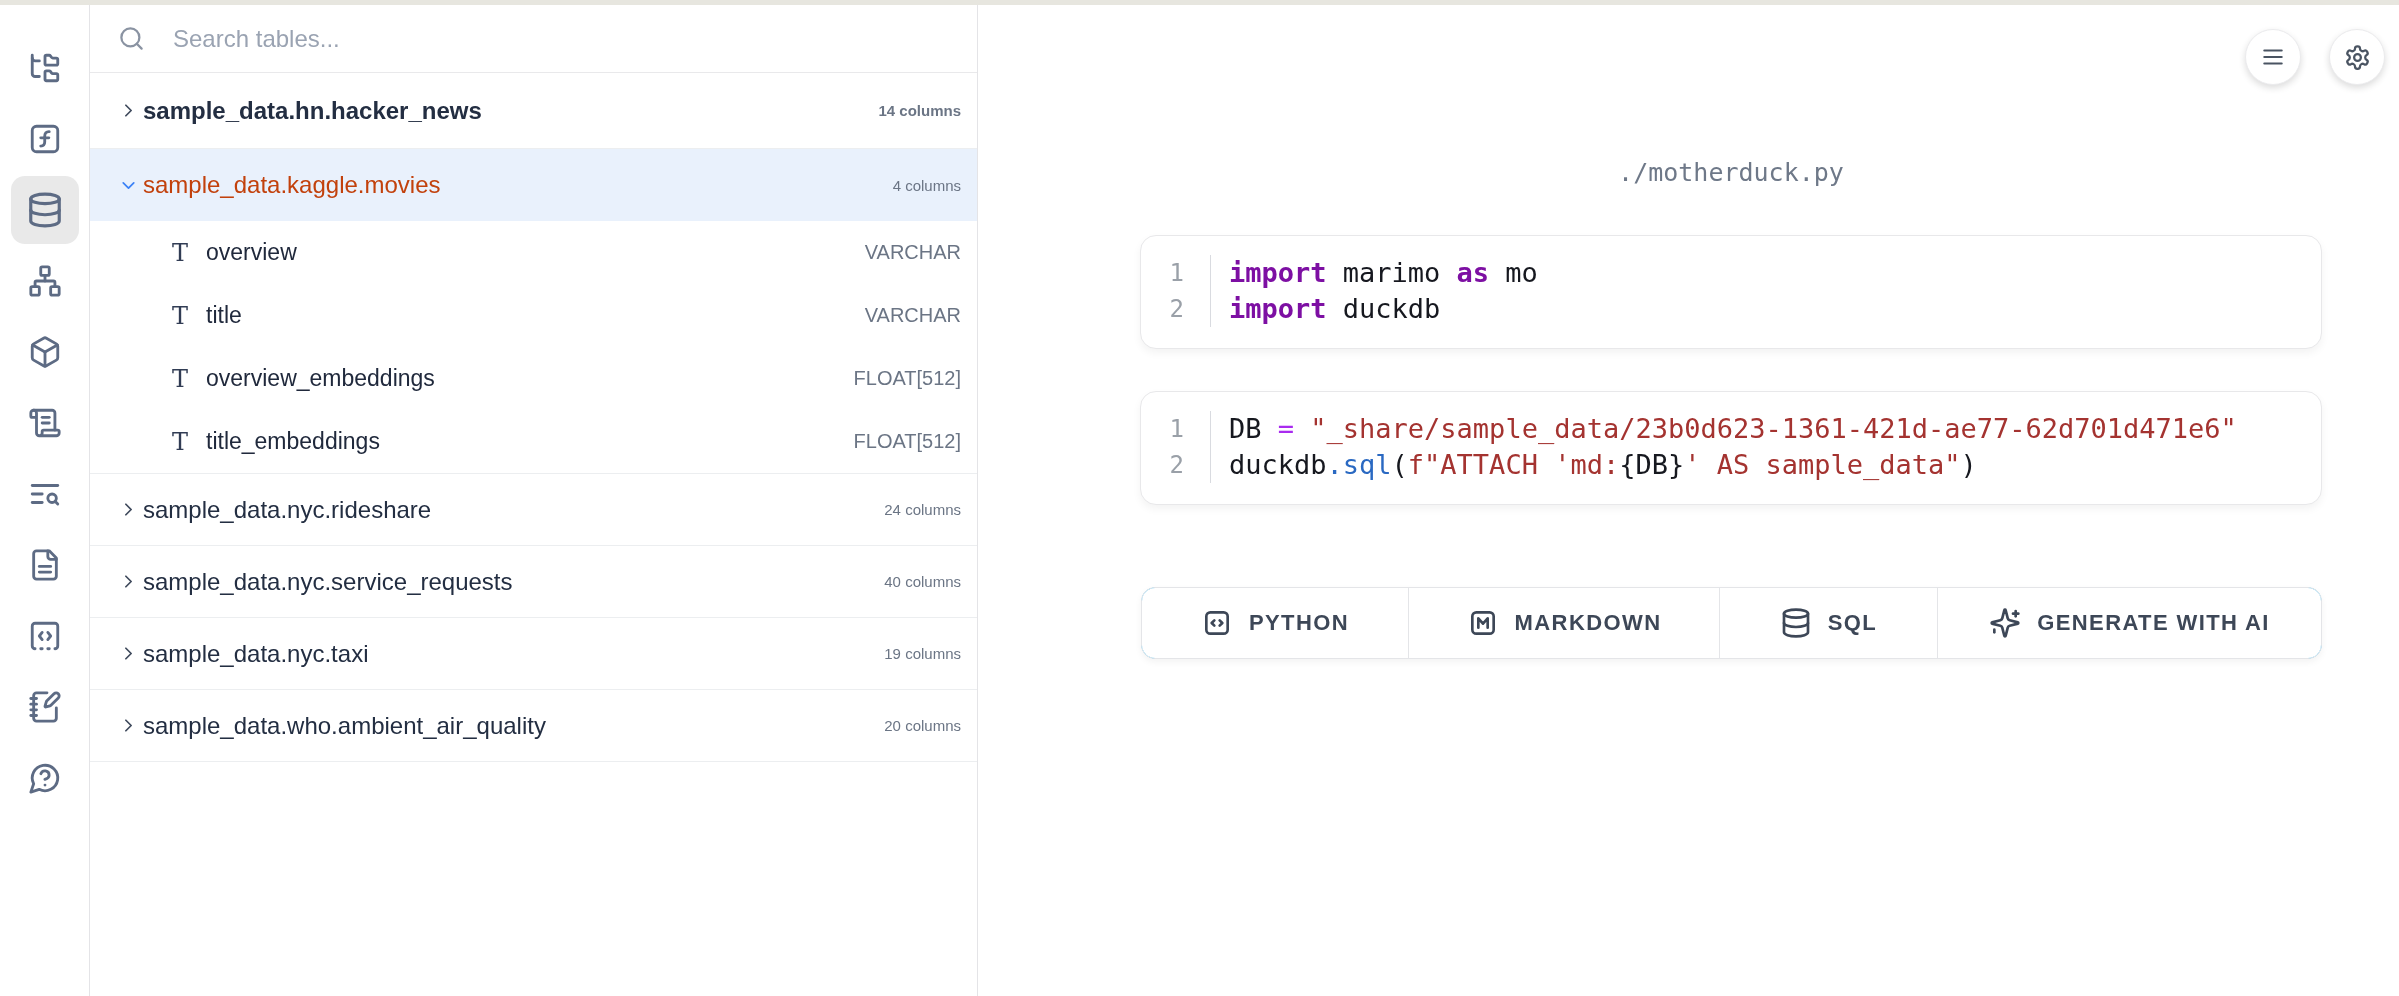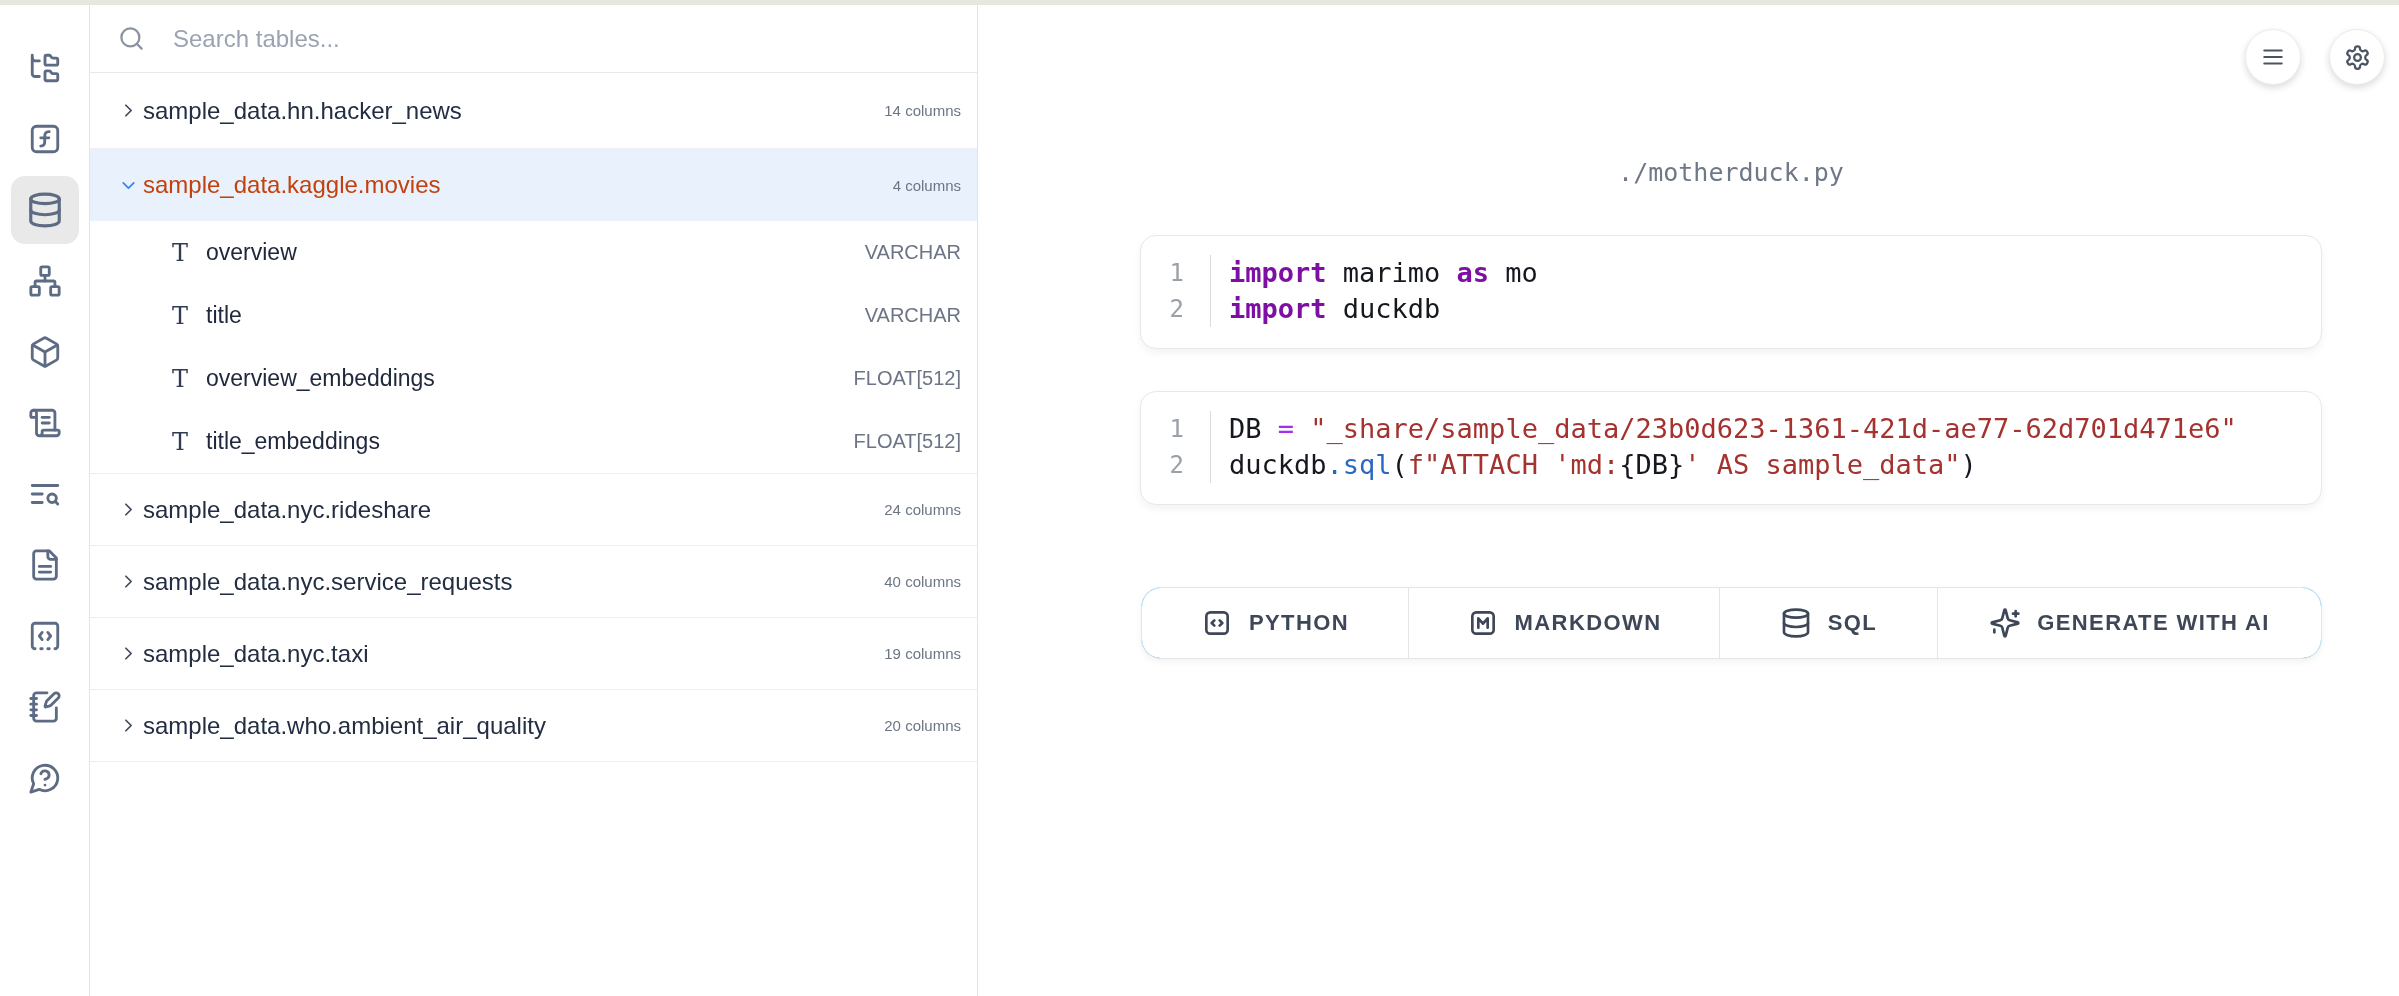--- a/index.html
+++ b/index.html
@@ -48,21 +48,21 @@
   .search-input {
     border:none; outline:none; flex:1; font-size:24px; color:#2b3446;
     font-family:"Liberation Sans", sans-serif; background:transparent;
   }
   .search-input::placeholder { color:#9aa3b2; }
 
   .tbl-row {
     height:72px; display:flex; align-items:center;
     padding:0 16px 0 28px; border-bottom:1px solid #eceef0; cursor:pointer; background:#fff;
   }
-  .tbl-row.first { height:76px; }
+  .tbl-row.first { height:76px;font-weight:bold; }
   .tbl-row .chev { flex:0 0 auto; color:#3f4a5c; margin-right:2px; }
   .tbl-row .tbl-name { flex:1; font-size:24px; color:#232e42; margin-left:2px; white-space:nowrap; overflow:hidden; }
   .tbl-row .tbl-count { font-size:15px; color:#6b7585; white-space:nowrap; }
   .tbl-row.selected { background:#e9f1fc; border-bottom:none; }
   .tbl-row.selected .tbl-name { color:#c2410c; }
   .tbl-row.selected .chev { color:#3b82f6; }
 
   .col-group { border-bottom:1px solid #eceef0; }
   .col-row {
     height:63px; display:flex; align-items:center; padding:0 16px 0 78px; cursor:pointer; background:#fff;
@@ -105,21 +105,21 @@
     font-size:27px; white-space:pre; color:#16181f;
   }
   .tk-kw  { color:#7d0fa3; font-weight:700; }
   .tk-pl  { color:#16181f; }
   .tk-op  { color:#a92bef; }
   .tk-str { color:#a43330; }
   .tk-prop{ color:#2a69c2; }
 
   .addbar {
     position:absolute; left:1141px; top:587px; width:1181px; height:72px;
-    background:#0ea5e9; border:1px solid #e4e5e8; border-radius:20px;
+    background:#0ea5e9; border:1px solid #e4e5e8; border-radius:14px;
     box-shadow:0 3px 7px rgba(0,0,0,0.05); display:flex; overflow:hidden;
   }
   .addbar-seg {
     display:flex; align-items:center; justify-content:center; gap:16px;
     border:none; background:#fff; cursor:pointer; color:#3d4757;
   }
   .addbar-seg + .addbar-seg { border-left:1px solid #e4e5e8; }
   .addbar-seg .seg-label { font-size:22px; font-weight:700; letter-spacing:1.4px; color:#3d4757; white-space:nowrap; }
   .seg-python   { flex:0 0 266px; }
   .seg-markdown { flex:0 0 311px; }

